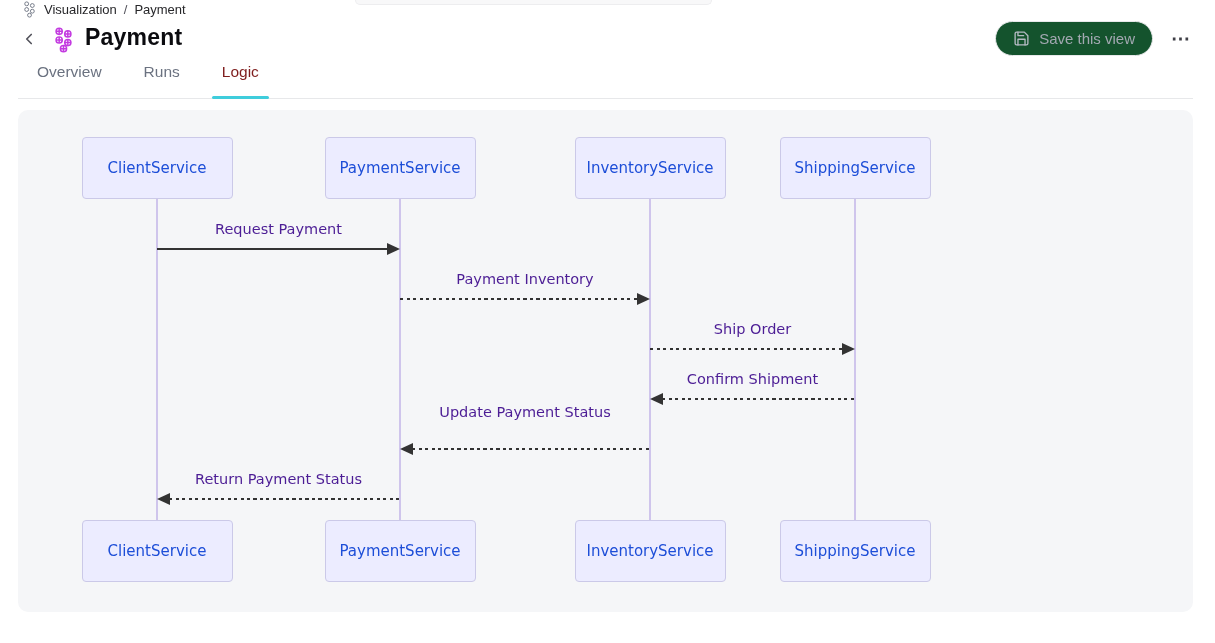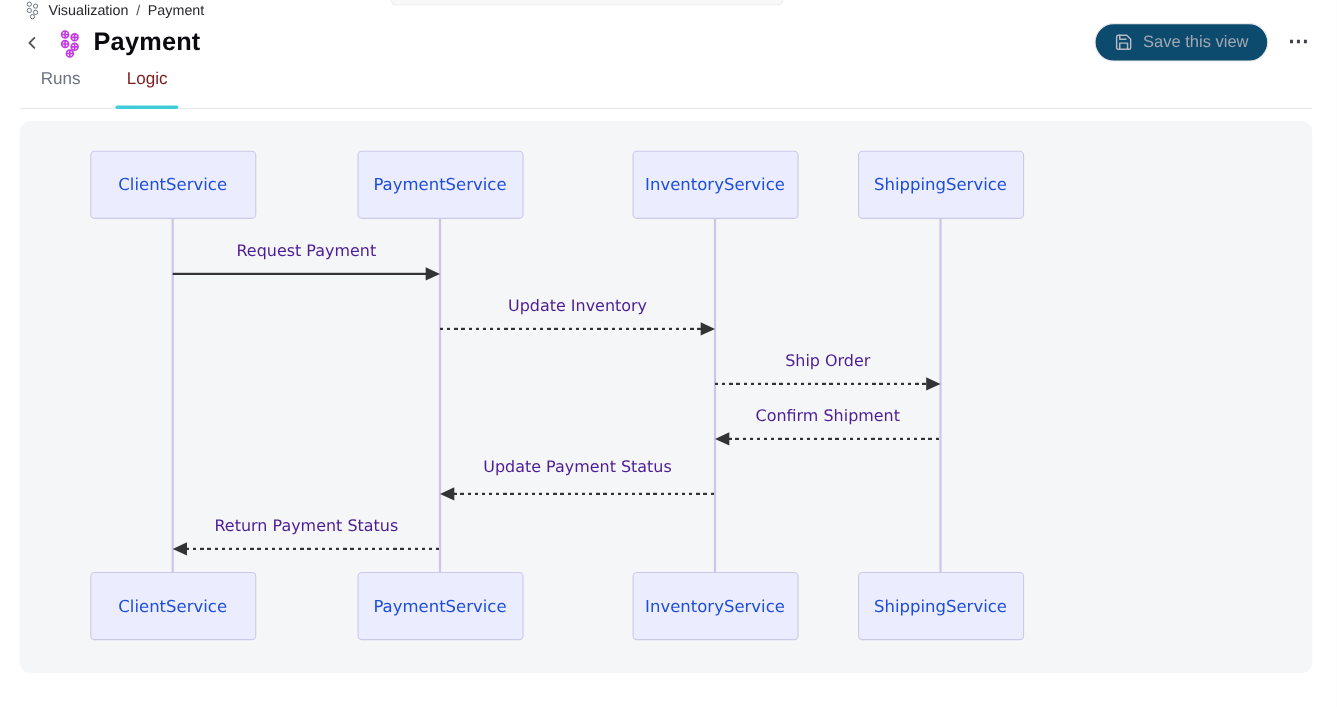--- a/index.html
+++ b/index.html
@@ -30,21 +30,21 @@
 
   .header-actions { position: absolute; right: 22px; top: 1px; display: flex; align-items: center; gap: 16px; }
   .btn-add {
     display: flex; align-items: center; gap: 9px; height: 35px; padding: 0 16px 0 14px;
     background: var(--accent-teal, #3fcddc); border: none; border-radius: 18px;
     color: #ffffff; font-size: 14.5px; font-weight: 500; font-family: inherit; cursor: pointer;
   }
   .btn-add .divider { width: 1px; height: 17px; background: rgba(255,255,255,.65); margin: 0 2px; }
   .btn-save {
     display: flex; align-items: center; gap: 9px; height: 35px; padding: 0 17px;
-    background: #0c4a6e; border: 1px solid #e7e8ea; border-radius: 18px;
+    background: #14532d; border: 1px solid #e7e8ea; border-radius: 18px;
     color: #a2a8b1; font-size: 15px; font-weight: 400; font-family: inherit; cursor: pointer;
   }
   .btn-save svg { color: #b4bac2; }
   .btn-more { background: none; border: none; color: #3f3f46; font-size: 19px; font-weight: 700; cursor: pointer; letter-spacing: 1px; line-height: 1; padding: 4px 2px; font-family: inherit; }
 
   
   .tabs {
     position: absolute; left: 0; top: 57px; width: 100%; height: 42px;
     display: flex; align-items: flex-start; padding-left: 27px; gap: 22px;
   }
@@ -137,20 +137,21 @@
         </svg>
       </span>
       <span>Save this view</span>
     </button>
 
     <button class="btn-more">⋯</button>
   </div>
 </div>
 
 <div class="tabs">
+  <div class="tab">Overview</div>
   <div class="tab">Runs</div>
   <div class="tab active">Logic</div>
 </div>
 <div class="tabs-border"></div>
 
 <div class="diagram-panel">
   <div class="diagram">
       <div class="lifeline" style="left: 138px; top: 88px; height: 323px;"></div>
       <div class="pbox" style="left: 63.5px; top: 27px; width: 151px; height: 62px;">ClientService</div>
       <div class="pbox" style="left: 63.5px; top: 410px; width: 151px; height: 62px;">ClientService</div>
@@ -161,27 +162,27 @@
       <div class="pbox" style="left: 556.5px; top: 27px; width: 151px; height: 62px;">InventoryService</div>
       <div class="pbox" style="left: 556.5px; top: 410px; width: 151px; height: 62px;">InventoryService</div>
       <div class="lifeline" style="left: 836px; top: 88px; height: 323px;"></div>
       <div class="pbox" style="left: 761.5px; top: 27px; width: 151px; height: 62px;">ShippingService</div>
       <div class="pbox" style="left: 761.5px; top: 410px; width: 151px; height: 62px;">ShippingService</div>
       <div class="msg-line solid" style="left: 139px; top: 138px; width: 231px;"></div>
       <div class="msg-arrow right" style="left: 369px; top: 133px;"></div>
       <div class="msg-label" style="left: 260.5px; top: 111px;">Request Payment</div>
       <div class="msg-line dashed" style="left: 382px; top: 188px; width: 238px;"></div>
       <div class="msg-arrow right" style="left: 619px; top: 183px;"></div>
-      <div class="msg-label" style="left: 507px; top: 161px;">Update Inventory</div>
+      <div class="msg-label" style="left: 507px; top: 161px;">Payment Inventory</div>
       <div class="msg-line dashed" style="left: 632px; top: 238px; width: 193px;"></div>
       <div class="msg-arrow right" style="left: 824px; top: 233px;"></div>
       <div class="msg-label" style="left: 734.5px; top: 211px;">Ship Order</div>
       <div class="msg-line dashed" style="left: 644px; top: 288px; width: 193px;"></div>
       <div class="msg-arrow left" style="left: 632px; top: 283px;"></div>
       <div class="msg-label" style="left: 734.5px; top: 261px;">Confirm Shipment</div>
       <div class="msg-line dashed" style="left: 394px; top: 338px; width: 238px;"></div>
       <div class="msg-arrow left" style="left: 382px; top: 333px;"></div>
-      <div class="msg-label" style="left: 507px; top: 307px;">Update Payment Status</div>
+      <div class="msg-label" style="left: 507px; top: 294px;">Update Payment Status</div>
       <div class="msg-line dashed" style="left: 151px; top: 388px; width: 231px;"></div>
       <div class="msg-arrow left" style="left: 139px; top: 383px;"></div>
       <div class="msg-label" style="left: 260.5px; top: 361px;">Return Payment Status</div>
     </div>
 </div>
 
 </body></html>

